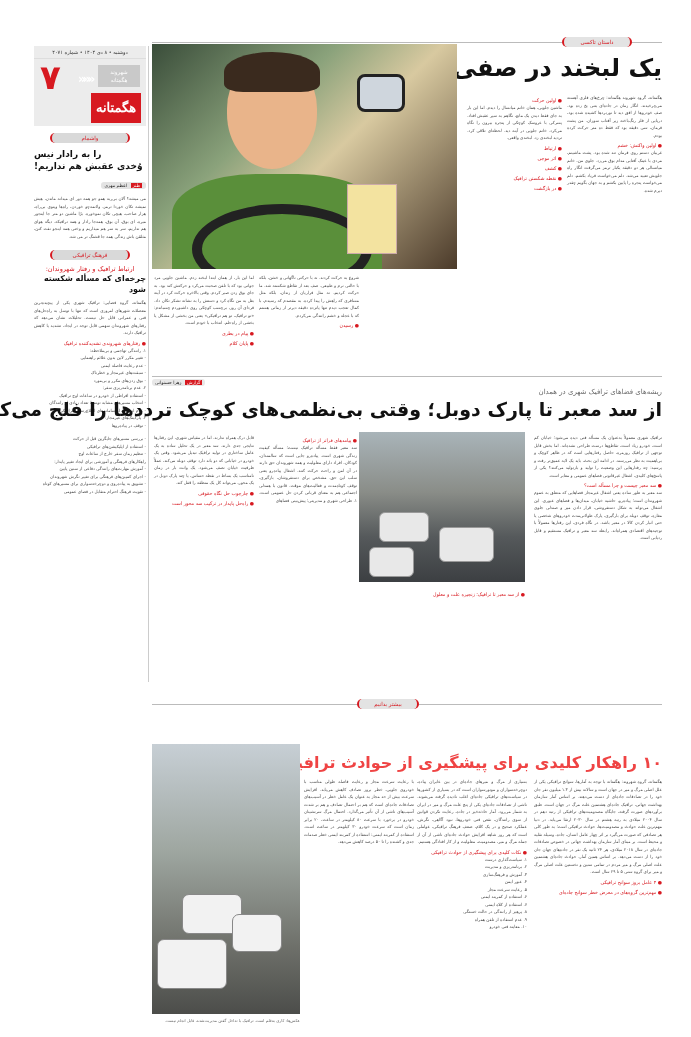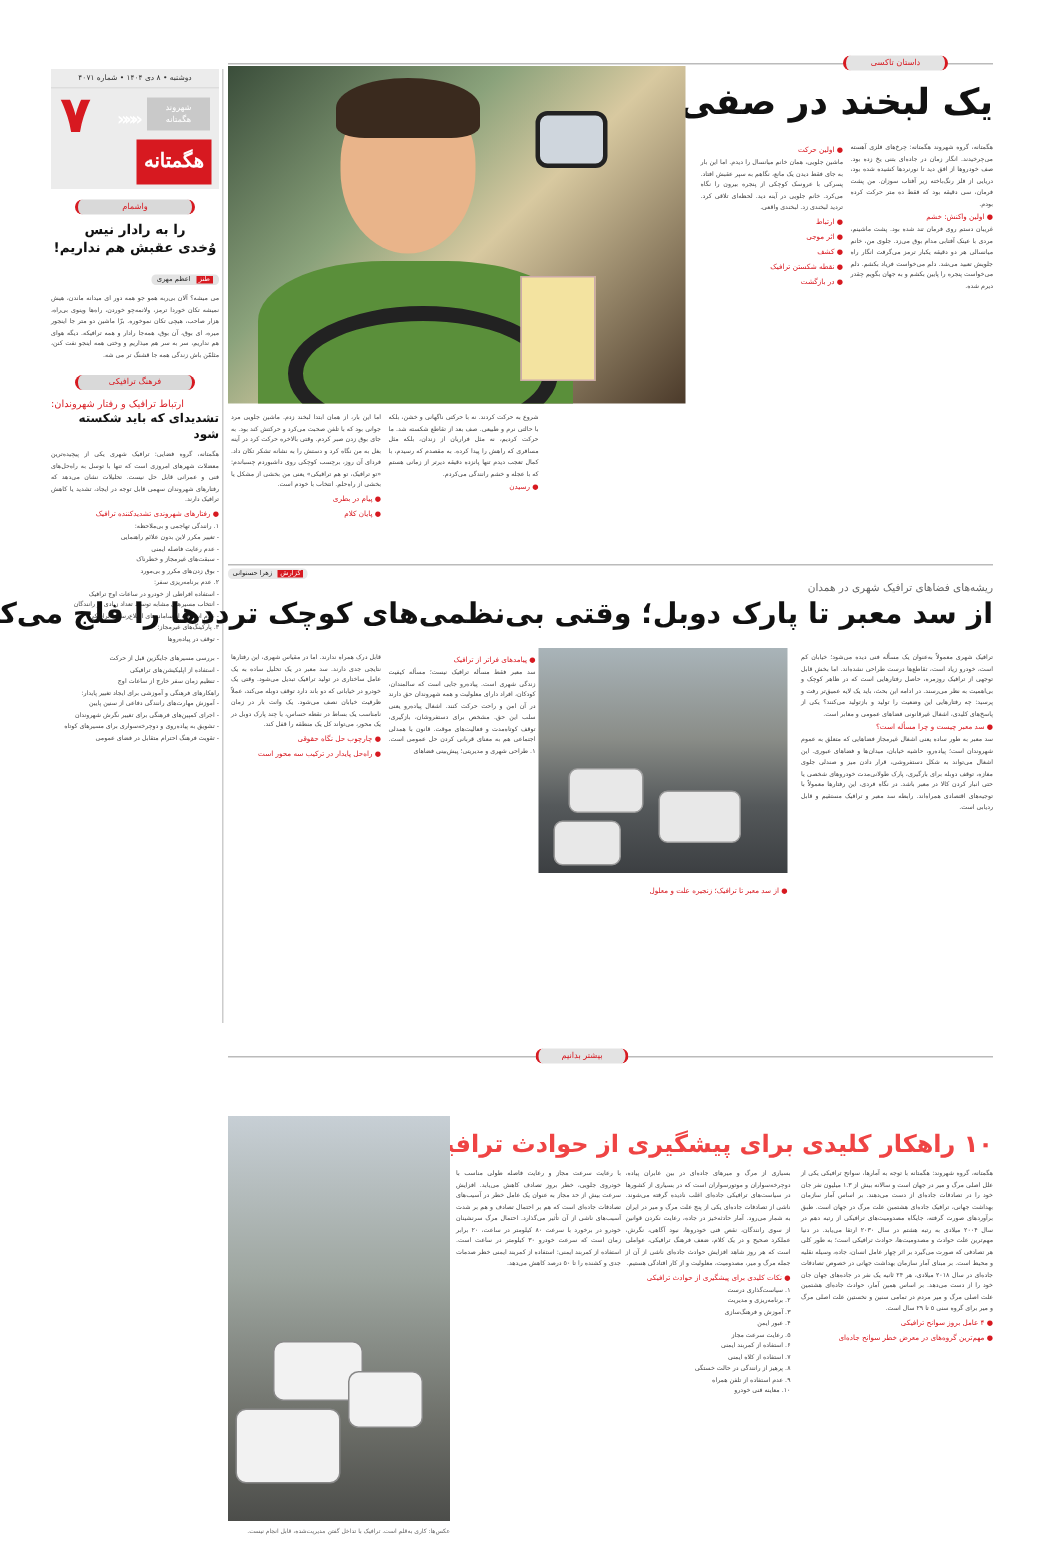--- a/index.html
+++ b/index.html
@@ -12,22 +12,22 @@
   .masthead { background: #ececec; height: 80px; position: relative; }
   .date-line { position: absolute; top: 3px; left: 0; right: 0; text-align: center; font-size: 5px; color: #333; border-bottom: 1px solid #ddd; padding-bottom: 3px; }
   .page-num { position: absolute; left: 6px; top: 14px; font-size: 34px; font-weight: bold; color: #d71920; line-height: 1; font-family: "DejaVu Sans", sans-serif; }
   .chevrons { position: absolute; left: 44px; top: 26px; color: #fff; font-size: 12px; letter-spacing: -3px; font-weight: bold; }
   .section-box { position: absolute; right: 6px; top: 19px; width: 42px; height: 22px; background: #c9c9c9; color: #fff; font-size: 5.5px; text-align: center; line-height: 8px; padding-top: 3px; }
   .logo { position: absolute; right: 5px; top: 47px; width: 50px; height: 30px; background: #d71920; color: #fff; font-size: 13px; font-weight: bold; text-align: center; line-height: 30px; font-family: "DejaVu Serif", serif; }
 
   .pill { display: block; margin: 0 auto; height: 10px; border-radius: 5px; background: #d9d9d9; color: #d71920; font-size: 5.5px; text-align: center; line-height: 10px; border-left: 2px solid #d71920; border-right: 2px solid #d71920; }
   .pill-sm { width: 80px; }
   .side-block { margin-top: 7px; }
-  .side-title { font-size: 9px; font-weight: bold; text-align: center; line-height: 12px; margin-top: 5px; color: #111; }
-  .side-kicker { font-size: 6.5px; color: #d71920; text-align: left; margin-top: 5px; }
+  .side-title { font-size: 9px; font-weight: bold; text-align: left; line-height: 12px; margin-top: 5px; color: #111; }
+  .side-kicker { font-size: 6.5px; color: #d71920; text-align: center; margin-top: 5px; }
   .side-title2 { font-size: 8px; font-weight: bold; text-align: right; line-height: 11px; color: #111; }
   .author-tag { display: inline-block; margin-top: 5px; background: #e3e3e3; font-size: 4.5px; padding: 1px 4px; border-radius: 3px; }
   .author-tag .red { background: #d71920; color: #fff; padding: 0 2px; margin-left: 2px; }
   .body-text { font-size: 4.2px; line-height: 7.5px; text-align: justify; color: #444; margin-top: 4px; }
   .sub-red { font-size: 4.8px; color: #d71920; margin-top: 3px; line-height: 7px; }
   .sub-red::before { content: "● "; }
   .list-line { font-size: 4.2px; line-height: 7.5px; color: #444; }
 
   .vdivider { position: absolute; left: 148px; top: 46px; width: 1px; height: 636px; background: #ccc; }
 
@@ -87,21 +87,21 @@
       <div class="author-tag">
         <span class="red">طنز</span>
         <span>اعظم مهری</span>
       </div>
       <div class="body-text">می میشه؟ آلان بی‌ربه همو جو همه دور ای میدانه ماندن، هیش نمیشه تکان خوردا ترمز، ولانمه‌چو خوردن، راه‌ها وینوی بی‌راه، هزار صاحب، هیچی تکان نموخوره. برّا ماشین دو متر جا اینجور میره، ای بوق، آن بوق، همه‌جا رادار و همه ترافیکه. دیگه هوای هم نداریم، سر به سر هم میذاریم و وختی همه اینجو نفت کنن، مثلمّن باش زندگی همه جا قشنگ تر می شه.</div>
     </div>
 
     <div class="side-block" style="margin-top:10px;">
       <span class="pill pill-sm">فرهنگ ترافیکی</span>
       <div class="side-kicker">ارتباط ترافیک و رفتار شهروندان:</div>
-      <div class="side-title2">تشدید‌ای که باید شکسته شود</div>
+      <div class="side-title2">چرخه‌ای که مسأله شکسته شود</div>
       <div class="body-text">هگمتانه، گروه فضایی: ترافیک شهری یکی از پیچیده‌ترین معضلات شهرهای امروزی است که تنها با توسل به راه‌حل‌های فنی و عمرانی قابل حل نیست. تحلیلات نشان می‌دهد که رفتارهای شهروندان سهمی قابل توجه در ایجاد، تشدید یا کاهش ترافیک دارند.</div>
       <div class="sub-red">رفتارهای شهروندی تشدیدکننده ترافیک</div>
       <div id="list1">
           <div class="list-line">۱. رانندگی تهاجمی و بی‌ملاحظه:</div>
           <div class="list-line">- تغییر مکرر لاین بدون علائم راهنمایی</div>
           <div class="list-line">- عدم رعایت فاصله ایمنی</div>
           <div class="list-line">- سبقت‌های غیرمجاز و خطرناک</div>
           <div class="list-line">- بوق زدن‌های مکرر و بی‌مورد</div>
           <div class="list-line">۲. عدم برنامه‌ریزی سفر:</div>
           <div class="list-line">- استفاده افراطی از خودرو در ساعات اوج ترافیک</div>

